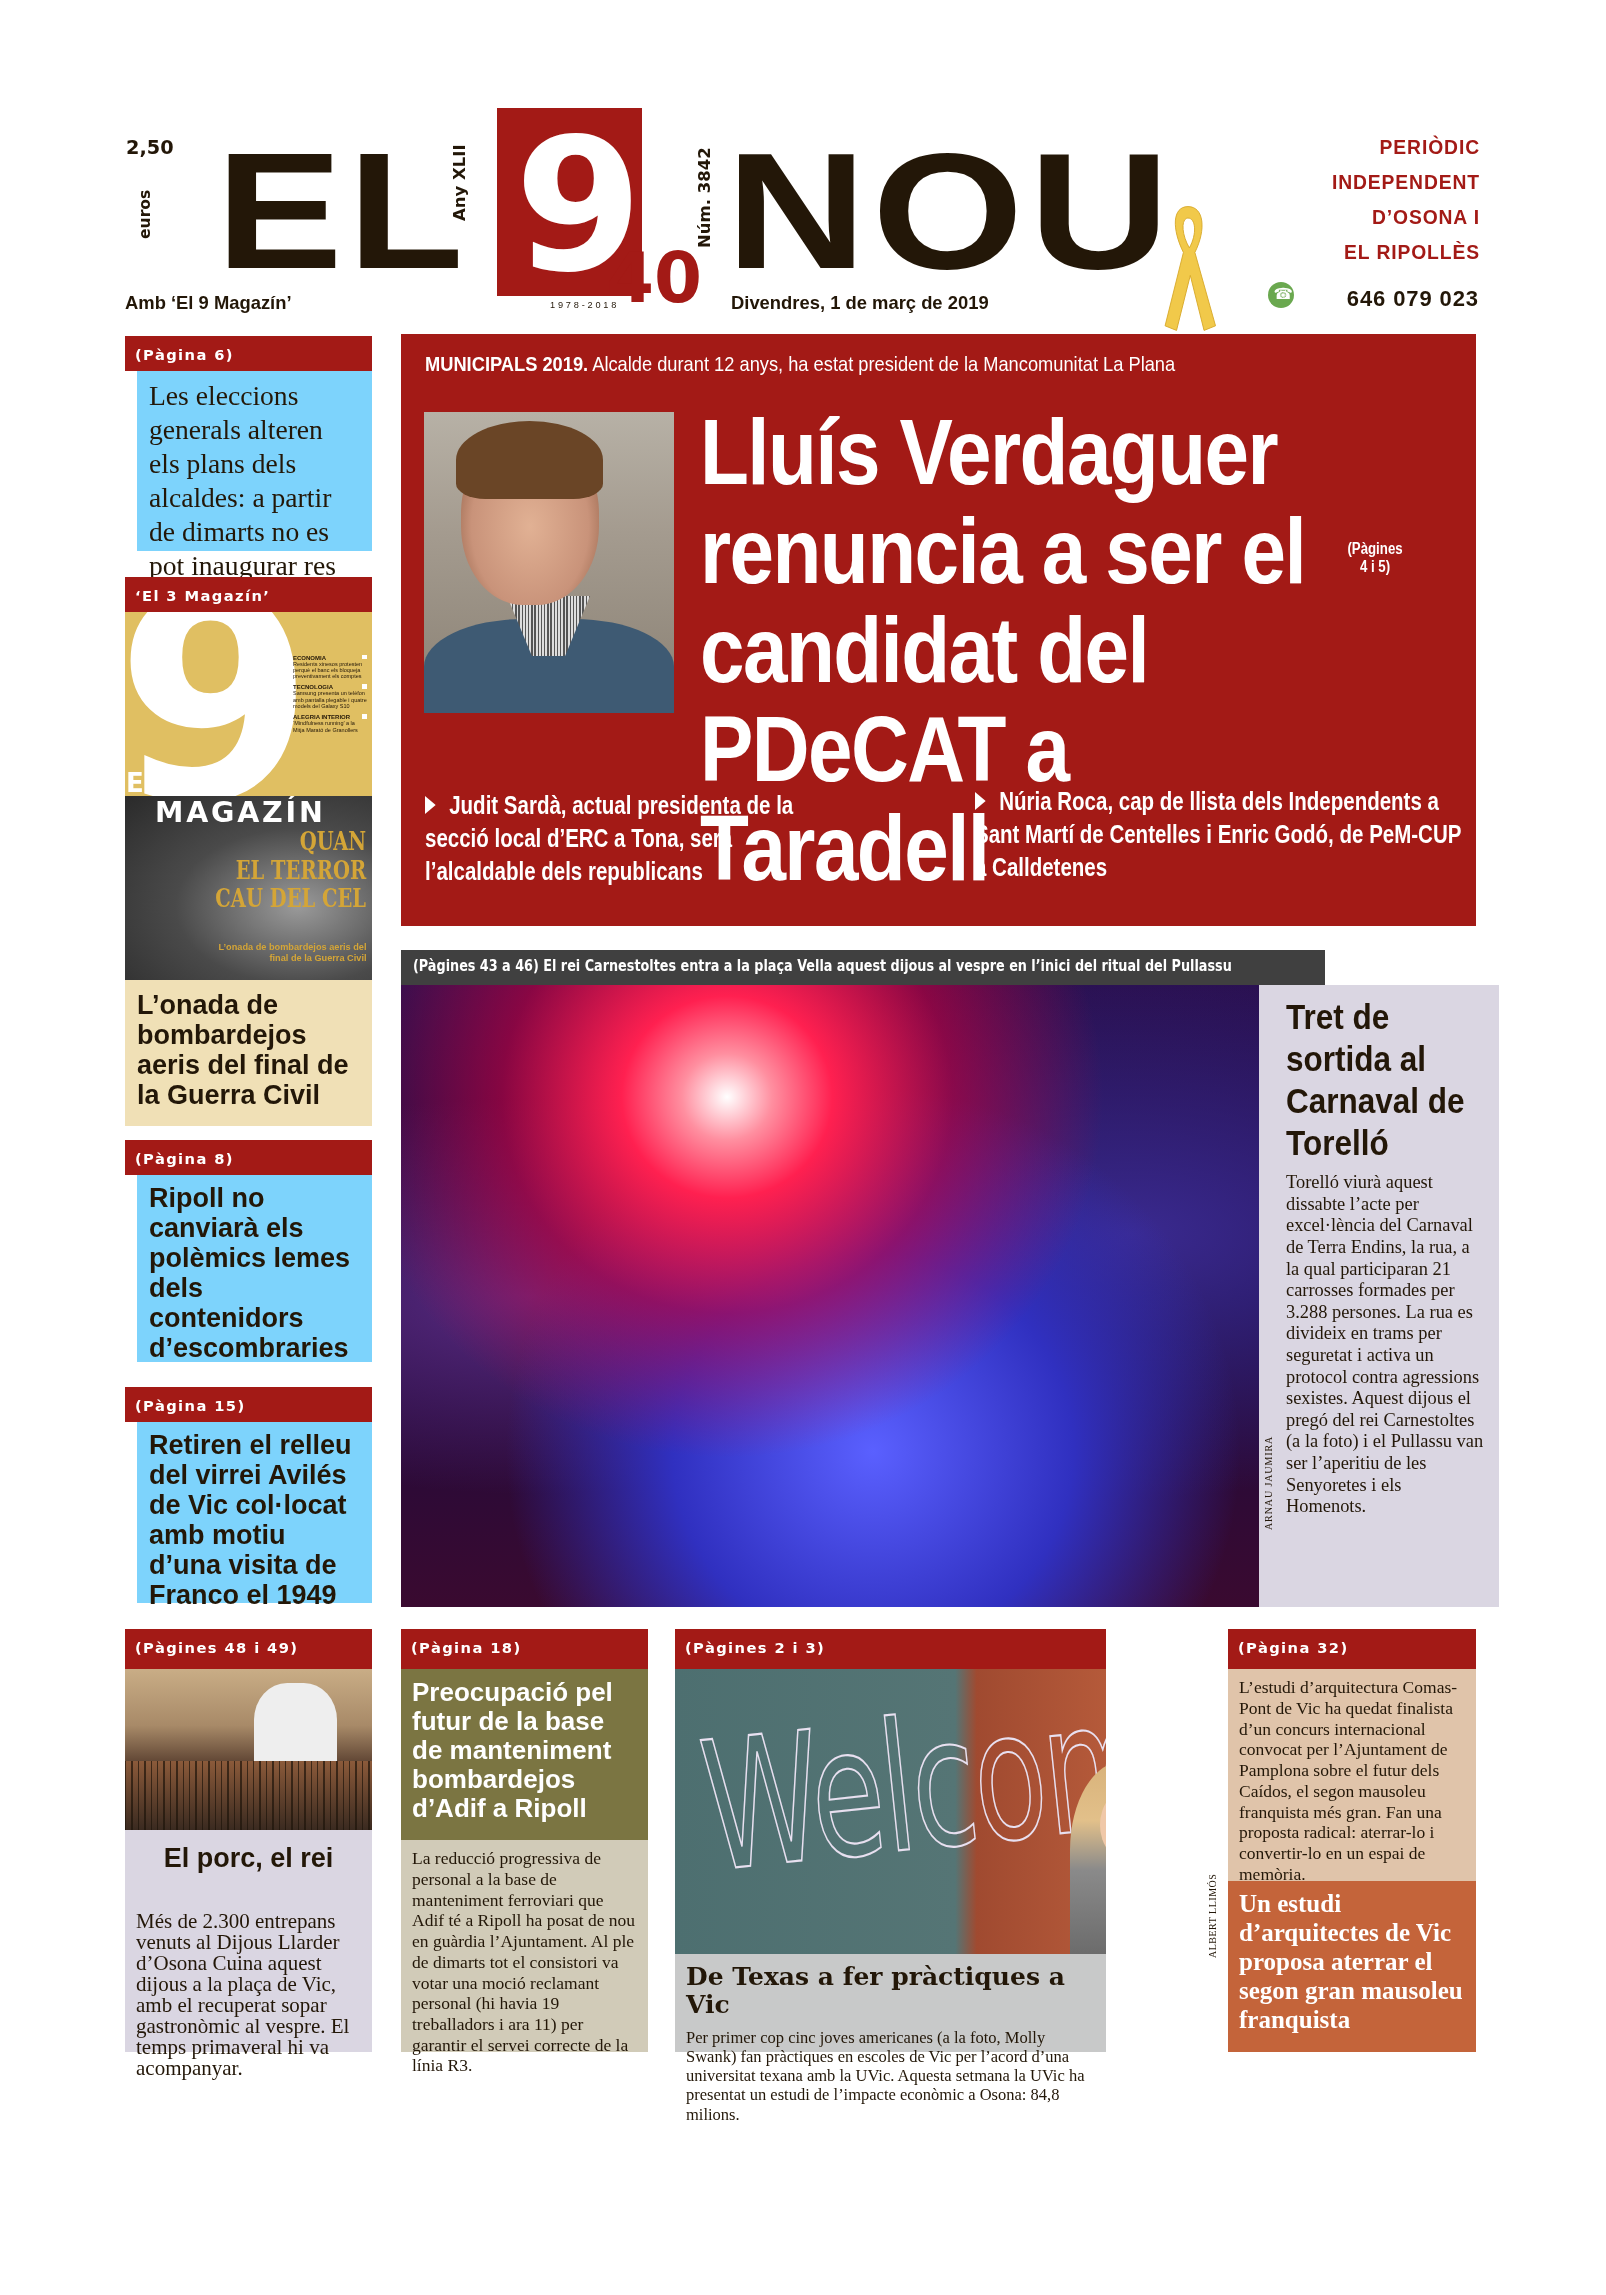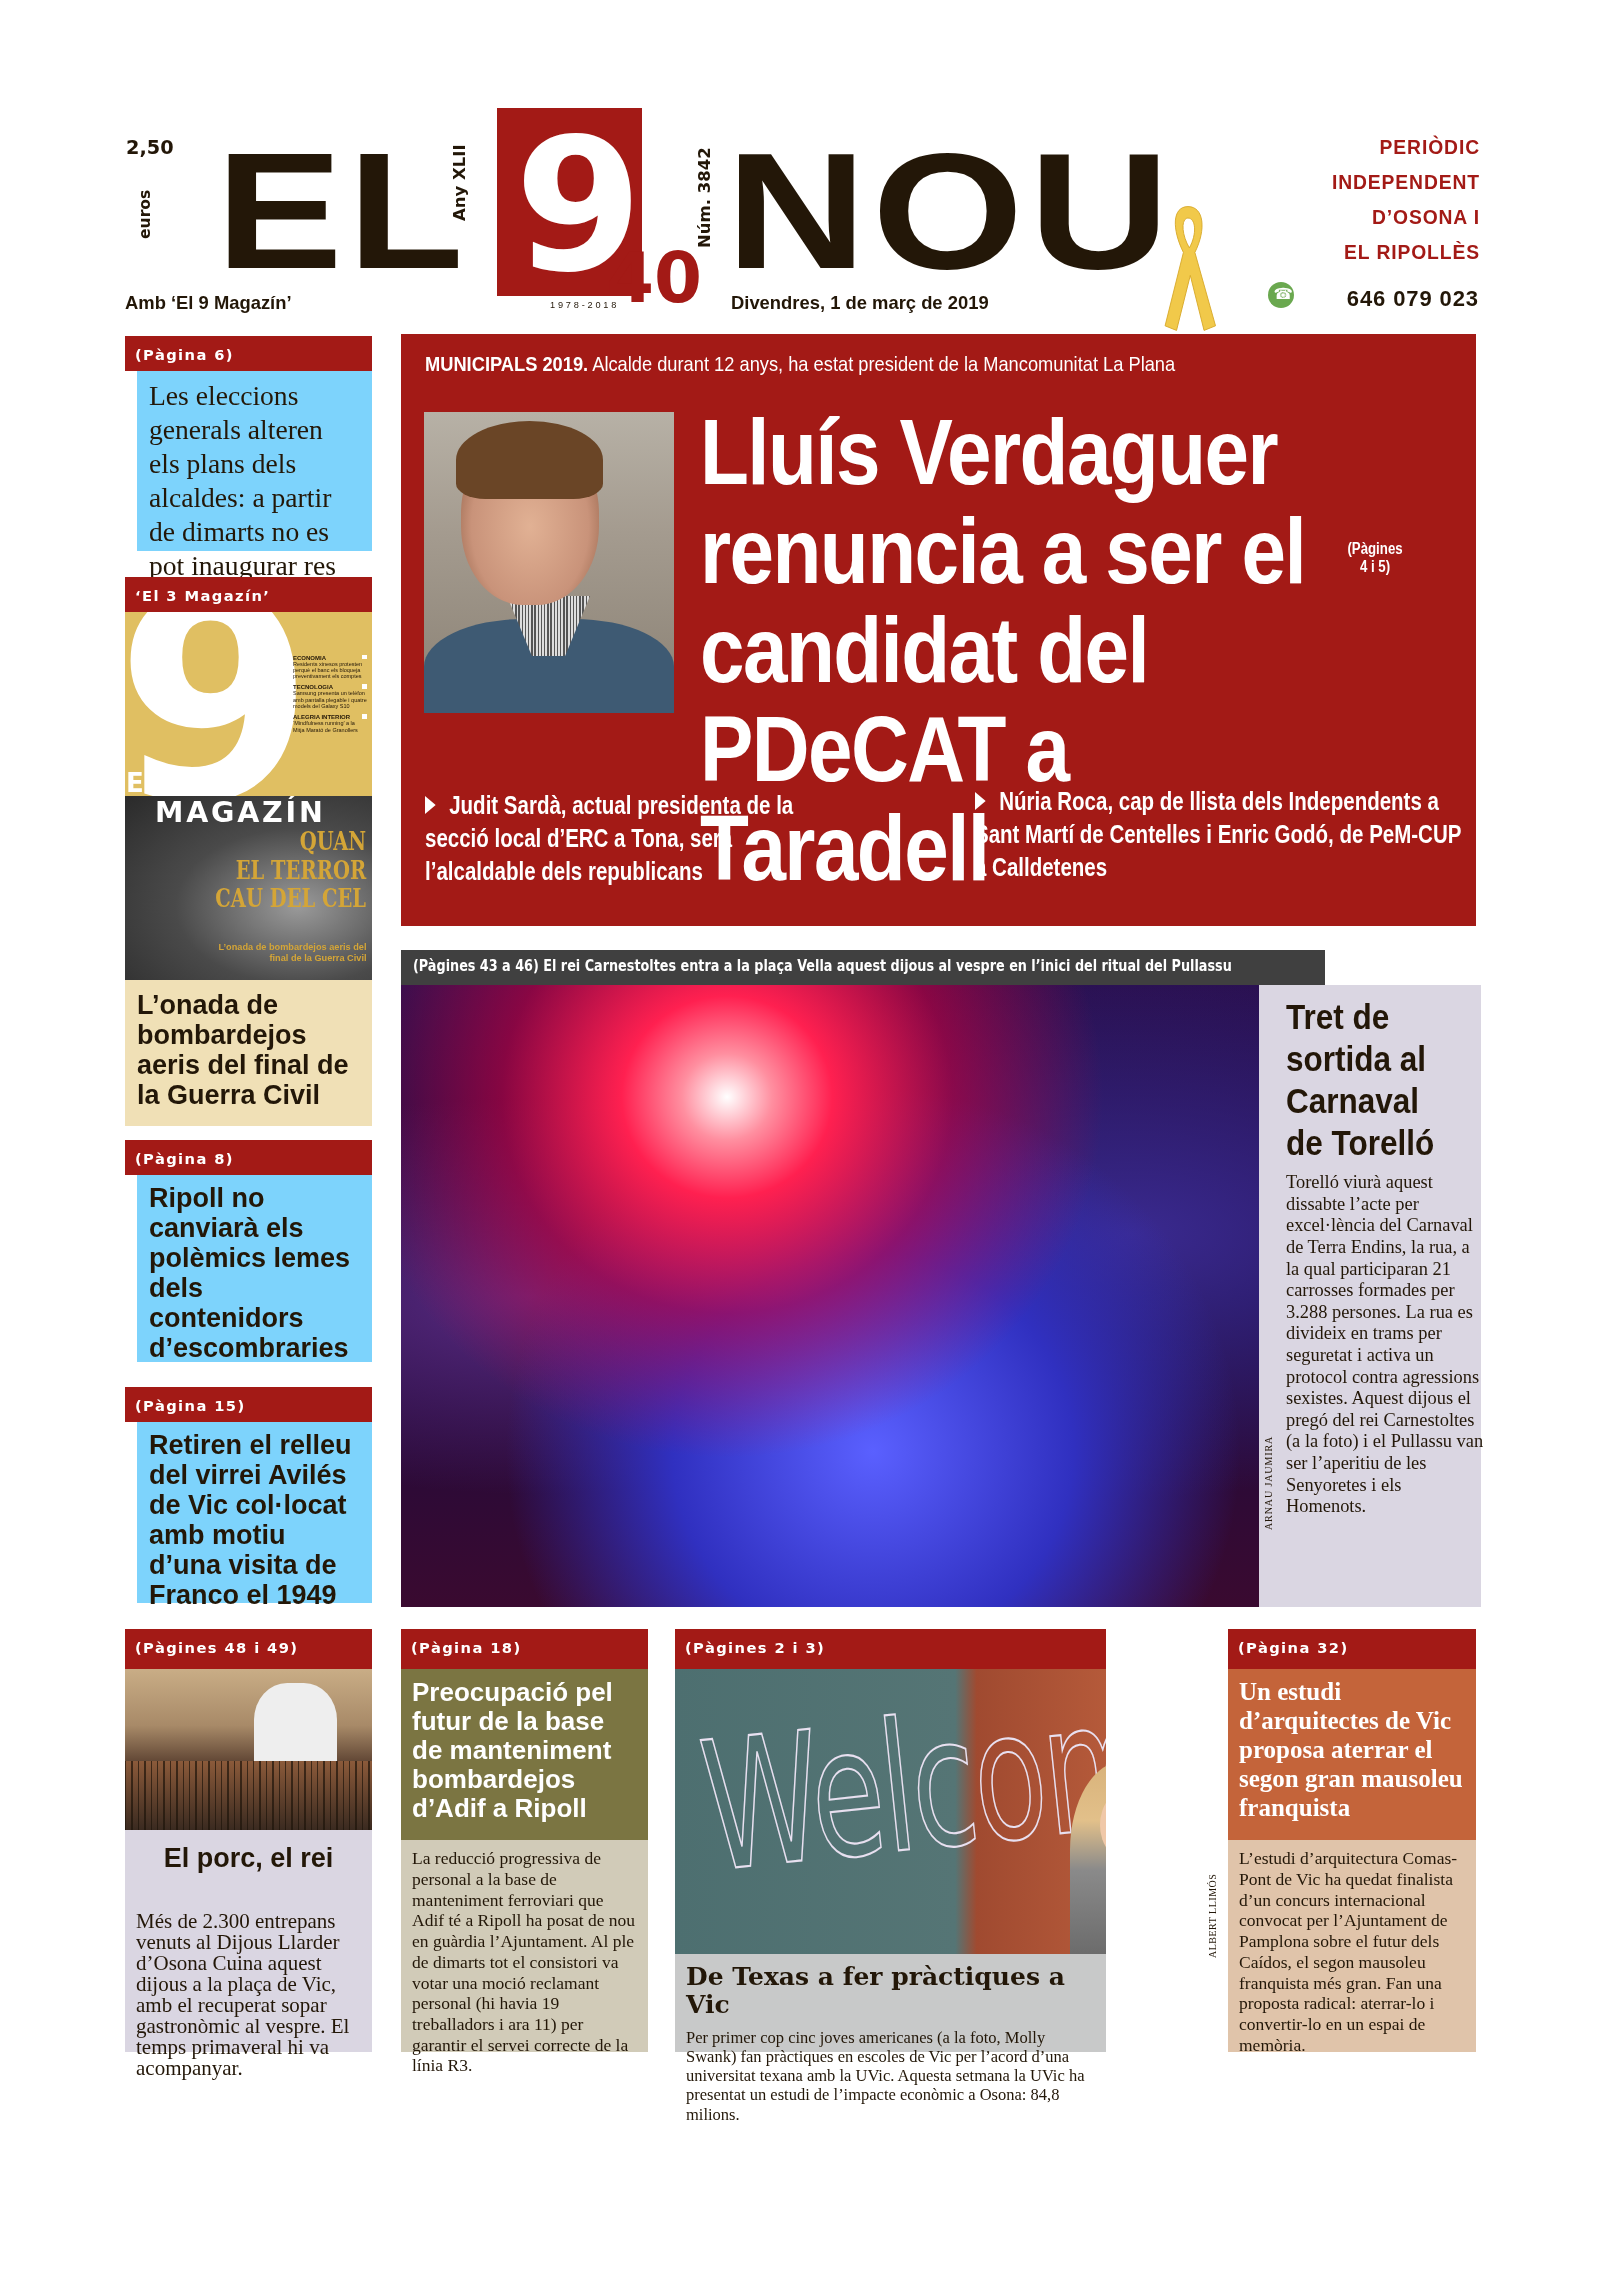--- a/index.html
+++ b/index.html
@@ -71,21 +71,21 @@
   #carn-bar { left: 401px; top: 950px; width: 924px; height: 35px; background: #404040; }
   #carn-bar span { position: absolute; left: 12px; top: 7.4px; color: #fff; font-size: 15.6px; font-weight: bold; white-space: nowrap; font-family: "DejaVu Sans", sans-serif; transform: scaleX(0.82); transform-origin: left top; }
   #carn-photo { left: 401px; top: 985px; width: 858px; height: 622px; overflow: hidden;
     background:
       radial-gradient(ellipse at 38% 18%, #ffffff 0%, #ff8fa0 6%, #ff2050 14%, rgba(200,0,60,0.6) 30%, transparent 50%),
       radial-gradient(ellipse at 55% 75%, #5a60ff 0%, #3030c0 30%, transparent 55%),
       radial-gradient(ellipse at 15% 50%, #5a2a80 0%, transparent 45%),
       radial-gradient(ellipse at 85% 40%, #3a2a90 0%, transparent 50%),
       linear-gradient(180deg, #2a1050 0%, #1a0a40 50%, #3a0a30 100%); }
   #carn-credit { left: 1263px; top: 1530px; font-family: "Liberation Serif", serif; font-size: 10px; letter-spacing: 0.9px; transform: rotate(-90deg); transform-origin: left top; white-space: nowrap; }
-  #carn-side { left: 1259px; top: 985px; width: 222px; height: 622px; background: #dad6e2; padding: 11px 0 0 27px; }
+  #carn-side { left: 1259px; top: 985px; width: 240px; height: 622px; background: #dad6e2; padding: 11px 0 0 27px; }
   #carn-title { font-family: "Liberation Sans", sans-serif; font-weight: bold; font-size: 35px; line-height: 42px; color: #231708; transform: scaleX(0.9); transform-origin: left top; }
   #carn-text { margin-top: 8.3px; font-family: "Liberation Serif", serif; font-size: 18.4px; line-height: 21.6px; color: #231708; width: 198px; }
 
   
   .bcard { top: 1629px; }
   .bhead { height: 40px; }
   #b1 { left: 125px; width: 247px; }
   #b1-photo { height: 161px; background: linear-gradient(180deg, #c9ad86 0%, #a88a68 35%, #5a4030 60%, #3a2a20 80%, #6a5240 100%); position: relative; overflow: hidden; }
   #b1-photo .chef { position: absolute; left: 129px; top: 13.8px; width: 83px; height: 92px; background: #eeeeee; border-radius: 40% 40% 10% 10%; }
   #b1-photo .grill { position: absolute; left: 0; top: 92px; width: 247px; height: 69px; background: repeating-linear-gradient(90deg, rgba(30,20,10,0.7) 0 1.4px, transparent 1.4px 6.4px), linear-gradient(180deg, #8b5a3a, #3a2a20); }
@@ -242,18 +242,18 @@
   </div>
   <div id="b3-body">
     <div id="b3-title">De Texas a fer pràctiques a Vic</div>
     <div id="b3-text">Per primer cop cinc joves americanes (a la foto, Molly Swank) fan pràctiques en escoles de Vic per l’acord d’una universitat texana amb la UVic. Aquesta setmana la UVic ha presentat un estudi de l’impacte econòmic a Osona: 84,8 milions.</div>
   </div>
 </div>
 <div class="abs" id="b3-credit">ALBERT LLIMÓS</div>
 
 <div class="abs bcard" id="b4">
   <div class="bhead red kicker">(Pàgina 32)</div>
+  <div id="b4-body">L’estudi d’arquitectura Comas-Pont de Vic ha quedat finalista d’un concurs internacional convocat per l’Ajuntament de Pamplona sobre el futur dels Caídos, el segon mausoleu franquista més gran. Fan una proposta radical: aterrar-lo i convertir-lo en un espai de memòria.</div>
   <div id="b4-headbox">
     <div id="b4-title">Un estudi d’arquitectes de Vic proposa aterrar el segon gran mausoleu franquista</div>
   </div>
-  <div id="b4-body">L’estudi d’arquitectura Comas-Pont de Vic ha quedat finalista d’un concurs internacional convocat per l’Ajuntament de Pamplona sobre el futur dels Caídos, el segon mausoleu franquista més gran. Fan una proposta radical: aterrar-lo i convertir-lo en un espai de memòria.</div>
 </div>
 
 
 </body></html>

